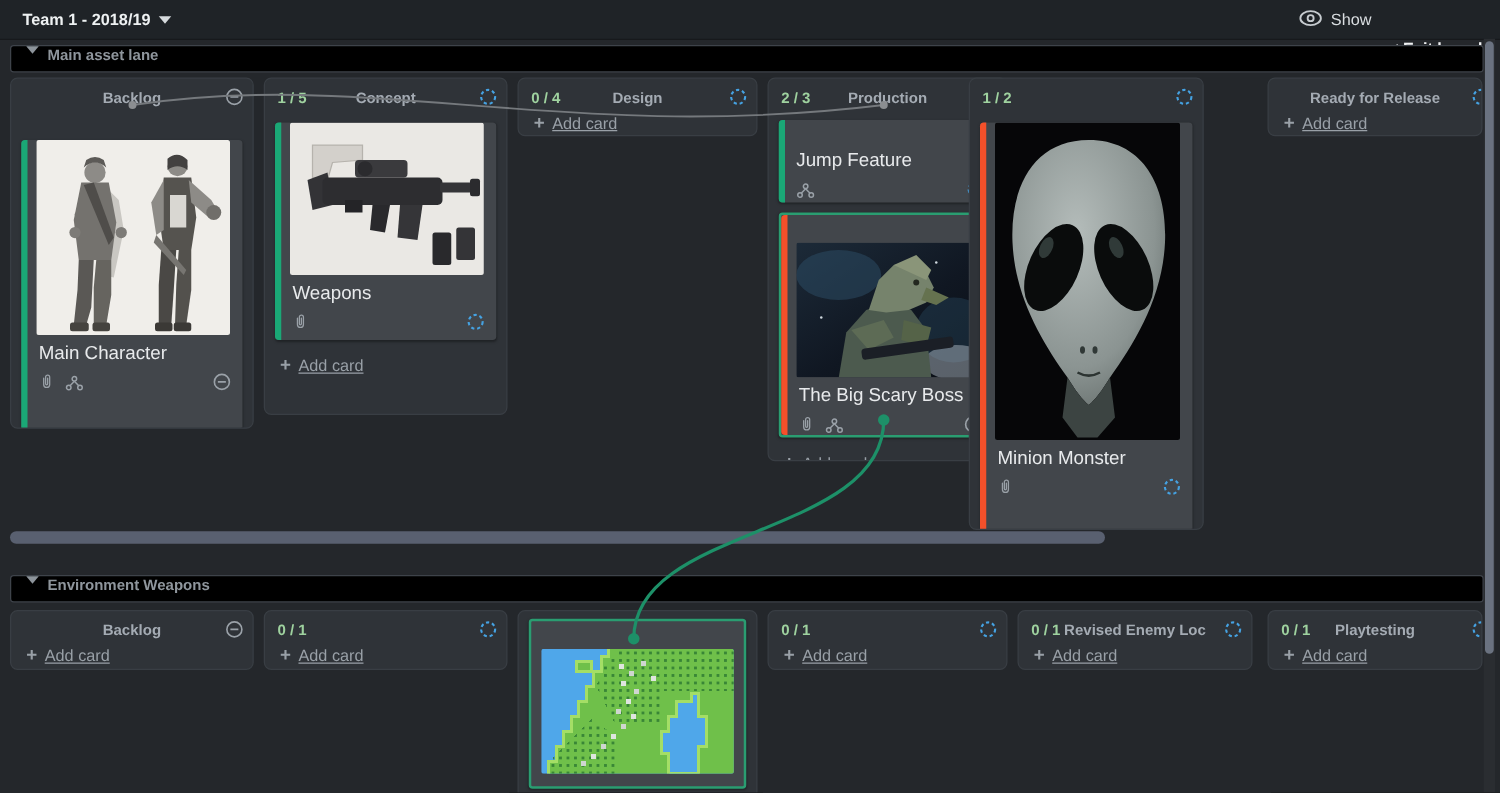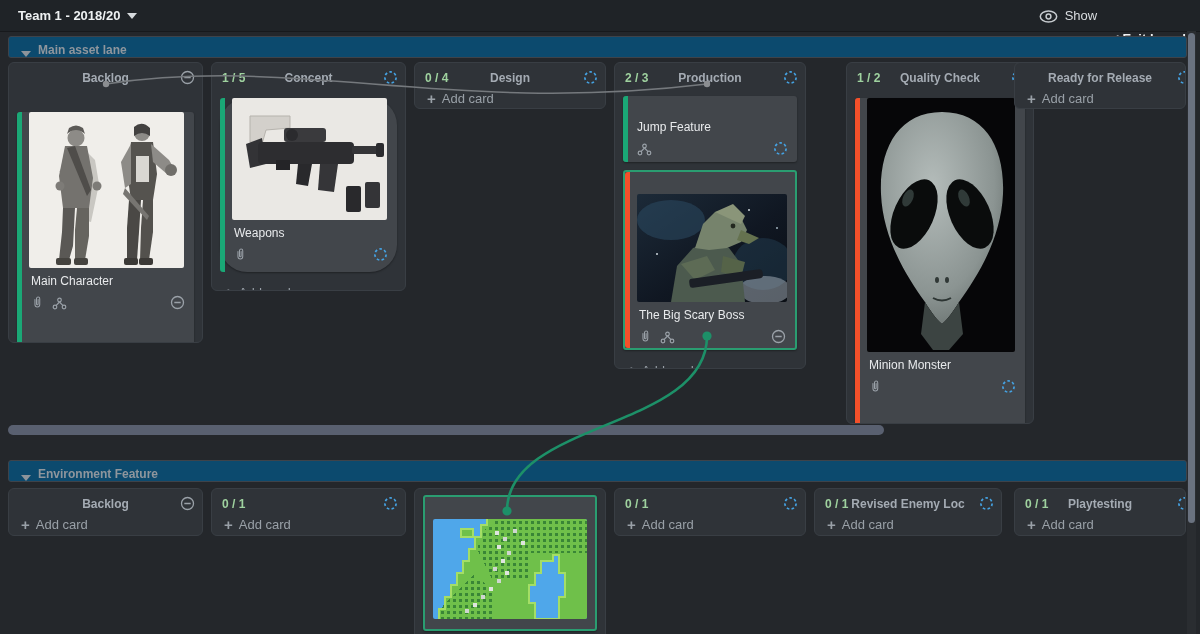--- a/index.html
+++ b/index.html
@@ -5,70 +5,70 @@
   html,body{margin:0;padding:0;background:#1b1e21;}
   .stage{position:relative;width:1200px;height:634px;background:#24272b;overflow:hidden;
          font-family:"Liberation Sans",sans-serif;-webkit-font-smoothing:antialiased;}
 
   
   .topbar{position:absolute;left:0;top:0;width:1200px;height:31px;background:#1f2327;
           border-bottom:1px solid #17191c;display:flex;align-items:center;}
   .board-title{margin-left:18px;font-size:13px;font-weight:bold;color:#eef1f2;display:flex;align-items:center;gap:7px;cursor:pointer;}
   .caret-down{width:0;height:0;border-left:5px solid transparent;border-right:5px solid transparent;border-top:6px solid #d6dadd;display:inline-block;}
   .topbar-right{margin-left:auto;margin-right:14px;display:flex;align-items:center;gap:14px;}
-  .show-btn{display:flex;align-items:flex-end;gap:7px;color:#d9dde0;font-size:13px;cursor:pointer;}
+  .show-btn{display:flex;align-items:flex-start;gap:7px;color:#d9dde0;font-size:13px;cursor:pointer;}
   .exit-btn{color:#f0f2f3;font-size:13px;font-weight:bold;cursor:pointer;margin-top:45px;}
 
   
-  .lane-header{position:absolute;left:8px;width:1177px;height:20px;background:#0c4a6e;
-               border:1px solid #3e434a;border-radius:3px;display:flex;align-items:flex-end;cursor:pointer;}
+  .lane-header{position:absolute;left:8px;width:1177px;height:20px;background:#000000;
+               border:1px solid #3e434a;border-radius:3px;display:flex;align-items:flex-start;cursor:pointer;}
   .lane-caret{width:0;height:0;border-left:5px solid transparent;border-right:5px solid transparent;border-top:6px solid #8d949b;margin:0 7px 0 12px;}
   .lane-title{font-size:12px;font-weight:bold;color:#8f969d;}
 
   
   .col{position:absolute;background:#2f3338;border:1px solid #393e44;border-radius:6px;box-sizing:border-box;overflow:hidden;}
   .col-head{position:relative;height:24px;margin-top:3px;}
   .col-count{position:absolute;left:10px;top:5px;font-size:12px;font-weight:bold;color:var(--count-green,#9fd29f);}
   .col-title{text-align:center;padding-top:5px;font-size:12px;font-weight:bold;color:#a4abb3;}
   .col-icon{position:absolute;right:7px;top:4px;line-height:0;cursor:pointer;}
   .col-icon.clipped{right:-7px;}
 
   
   .card{position:relative;margin:6px 8px 8px 8px;background:#42464b;border-radius:3px;box-shadow:0 1px 2px rgba(0,0,0,.35);cursor:pointer;}
   .card.selected{border:2px solid var(--selection-green,#2a9d71);}
   .strip{position:absolute;left:0;top:0;bottom:0;width:5px;border-radius:3px 0 0 3px;}
   .strip.green{background:var(--accent-green,#1aa876);}
   .strip.red{background:var(--accent-red,#f4502a);}
-  .card-title{padding:0 8px 2px 14px;font-size:12px;color:#e8eaec;}
+  .card-title{padding:0 8px 2px 14px;font-size:15px;color:#e8eaec;}
   .card-icons{display:flex;align-items:center;gap:9px;padding:5px 9px 9px 14px;line-height:0;}
   .card-icons .right{margin-left:auto;}
   .card-img{overflow:hidden;border-radius:2px;line-height:0;}
   .card-img svg{display:block;}
 
   
   .addcard{display:flex;align-items:center;gap:6px;padding:4px 10px 10px 12px;font-size:13px;color:#99a0a7;cursor:pointer;}
   .addcard .plus{font-weight:bold;font-size:15px;}
-  .addcard .lbl{}
+  .addcard .lbl{text-decoration:underline;}
 
   
   .hscroll{position:absolute;left:8px;top:425px;width:876px;height:10px;border-radius:5px;background:#596070;cursor:pointer;}
   .vtrack{position:absolute;left:1187px;top:31px;width:9px;height:603px;background:#2a2d31;}
   .vscroll{position:absolute;left:1188px;top:33px;width:7px;height:490px;border-radius:4px;background:#6a7280;cursor:pointer;}
 
   .overlay{position:absolute;left:0;top:0;pointer-events:none;z-index:60;}
   .dot{pointer-events:auto;}
 </style>
 </head>
 <body>
 
 <div class="stage">
 
   <div class="topbar">
     <div class="board-title">
-      <span>Team 1 - 2018/20</span>
+      <span>Team 1 - 2018/19</span>
       <span class="caret-down"></span>
     </div>
     <div class="topbar-right">
       <div class="show-btn">
         <svg width="19" height="13" viewBox="0 0 19 13">
           <ellipse cx="9.5" cy="6.5" rx="8.2" ry="5.6" fill="none" stroke="#c6cbcf" stroke-width="1.5"></ellipse>
           <circle cx="9.5" cy="6.5" r="2.4" fill="none" stroke="#c6cbcf" stroke-width="1.5"></circle>
         </svg>
         <span>Show</span>
       </div>
@@ -146,31 +146,31 @@
           <svg width="15" height="15" viewBox="0 0 15 15">
               <circle cx="7.5" cy="7.5" r="6" fill="none" stroke="#9aa1a8" stroke-width="1.3"></circle>
               <line x1="4.3" y1="7.5" x2="10.7" y2="7.5" stroke="#9aa1a8" stroke-width="1.3"></line>
             </svg>
         </span>
       </div>
     </div>
 
   </div>
 
-  <div class="col" style="left:211px;top:62px;width:195px;height:229px;">
+  <div class="col" style="left:211px;top:62px;width:195px;height:270px;">
     <div class="col-head">
       <span class="col-count">1 / 5</span>
       <div class="col-title">Concept</div>
       <span class="col-icon">
         <svg width="15" height="15" viewBox="0 0 15 15">
             <circle cx="7.5" cy="7.5" r="5.6" fill="none" stroke="#45a2e2" stroke-width="1.7" stroke-dasharray="2.6 2.3"></circle>
           </svg>
       </span>
     </div>
-    <div class="card" style="height:174px;border-radius:27px;">
+    <div class="card" style="height:174px;">
       <div class="strip green"></div>
       <div class="card-img" style="margin:8px 10px 6px 12px;height:122px;">
         <svg width="157" height="122" viewBox="0 0 157 122">
           <rect width="157" height="122" fill="#eae8e4"></rect>
 
           <path d="M18 18 L58 18 L58 30 L34 32 L30 46 L18 44 Z" fill="#d3d0cb" stroke="#b6b3ad" stroke-width="1"></path>
 
           <g>
             <rect x="52" y="30" width="42" height="14" rx="3" fill="#3a3a3d"></rect>
             <circle cx="60" cy="37" r="6" fill="#2b2b2e"></circle>
@@ -303,24 +303,23 @@
             </svg>
         </span>
       </div>
     </div>
     <div class="addcard">
       <span class="plus">+</span>
       <span class="lbl">Add card</span>
     </div>
   </div>
 
-  <div class="col" style="left:846px;top:62px;width:188px;height:362px;">
+  <div class="col" style="left:775px;top:62px;width:188px;height:362px;">
     <div class="col-head">
       <span class="col-count">1 / 2</span>
-      <div class="col-title">Quality Check</div>
       <span class="col-icon">
         <svg width="15" height="15" viewBox="0 0 15 15">
             <circle cx="7.5" cy="7.5" r="5.6" fill="none" stroke="#45a2e2" stroke-width="1.7" stroke-dasharray="2.6 2.3"></circle>
           </svg>
       </span>
     </div>
     <div class="card" style="height:392px;">
       <div class="strip red"></div>
       <div class="card-img" style="margin:8px 10px 6px 12px;height:254px;">
         <svg width="150" height="254" viewBox="0 0 150 254">
@@ -376,21 +375,21 @@
     <div class="addcard" style="padding-top:0;">
       <span class="plus">+</span>
       <span class="lbl">Add card</span>
     </div>
   </div>
 
   <div class="hscroll"></div>
 
   <div class="lane-header" style="top:460px;">
     <span class="lane-caret"></span>
-    <span class="lane-title">Environment Feature</span>
+    <span class="lane-title">Environment Weapons</span>
   </div>
 
   <div class="col" style="left:8px;top:488px;width:195px;height:48px;">
     <div class="col-head">
       <span class="col-count"></span>
       <div class="col-title">Backlog</div>
       <span class="col-icon">
         <svg width="15" height="15" viewBox="0 0 15 15">
             <circle cx="7.5" cy="7.5" r="6" fill="none" stroke="#9aa1a8" stroke-width="1.3"></circle>
             <line x1="4.3" y1="7.5" x2="10.7" y2="7.5" stroke="#9aa1a8" stroke-width="1.3"></line>

